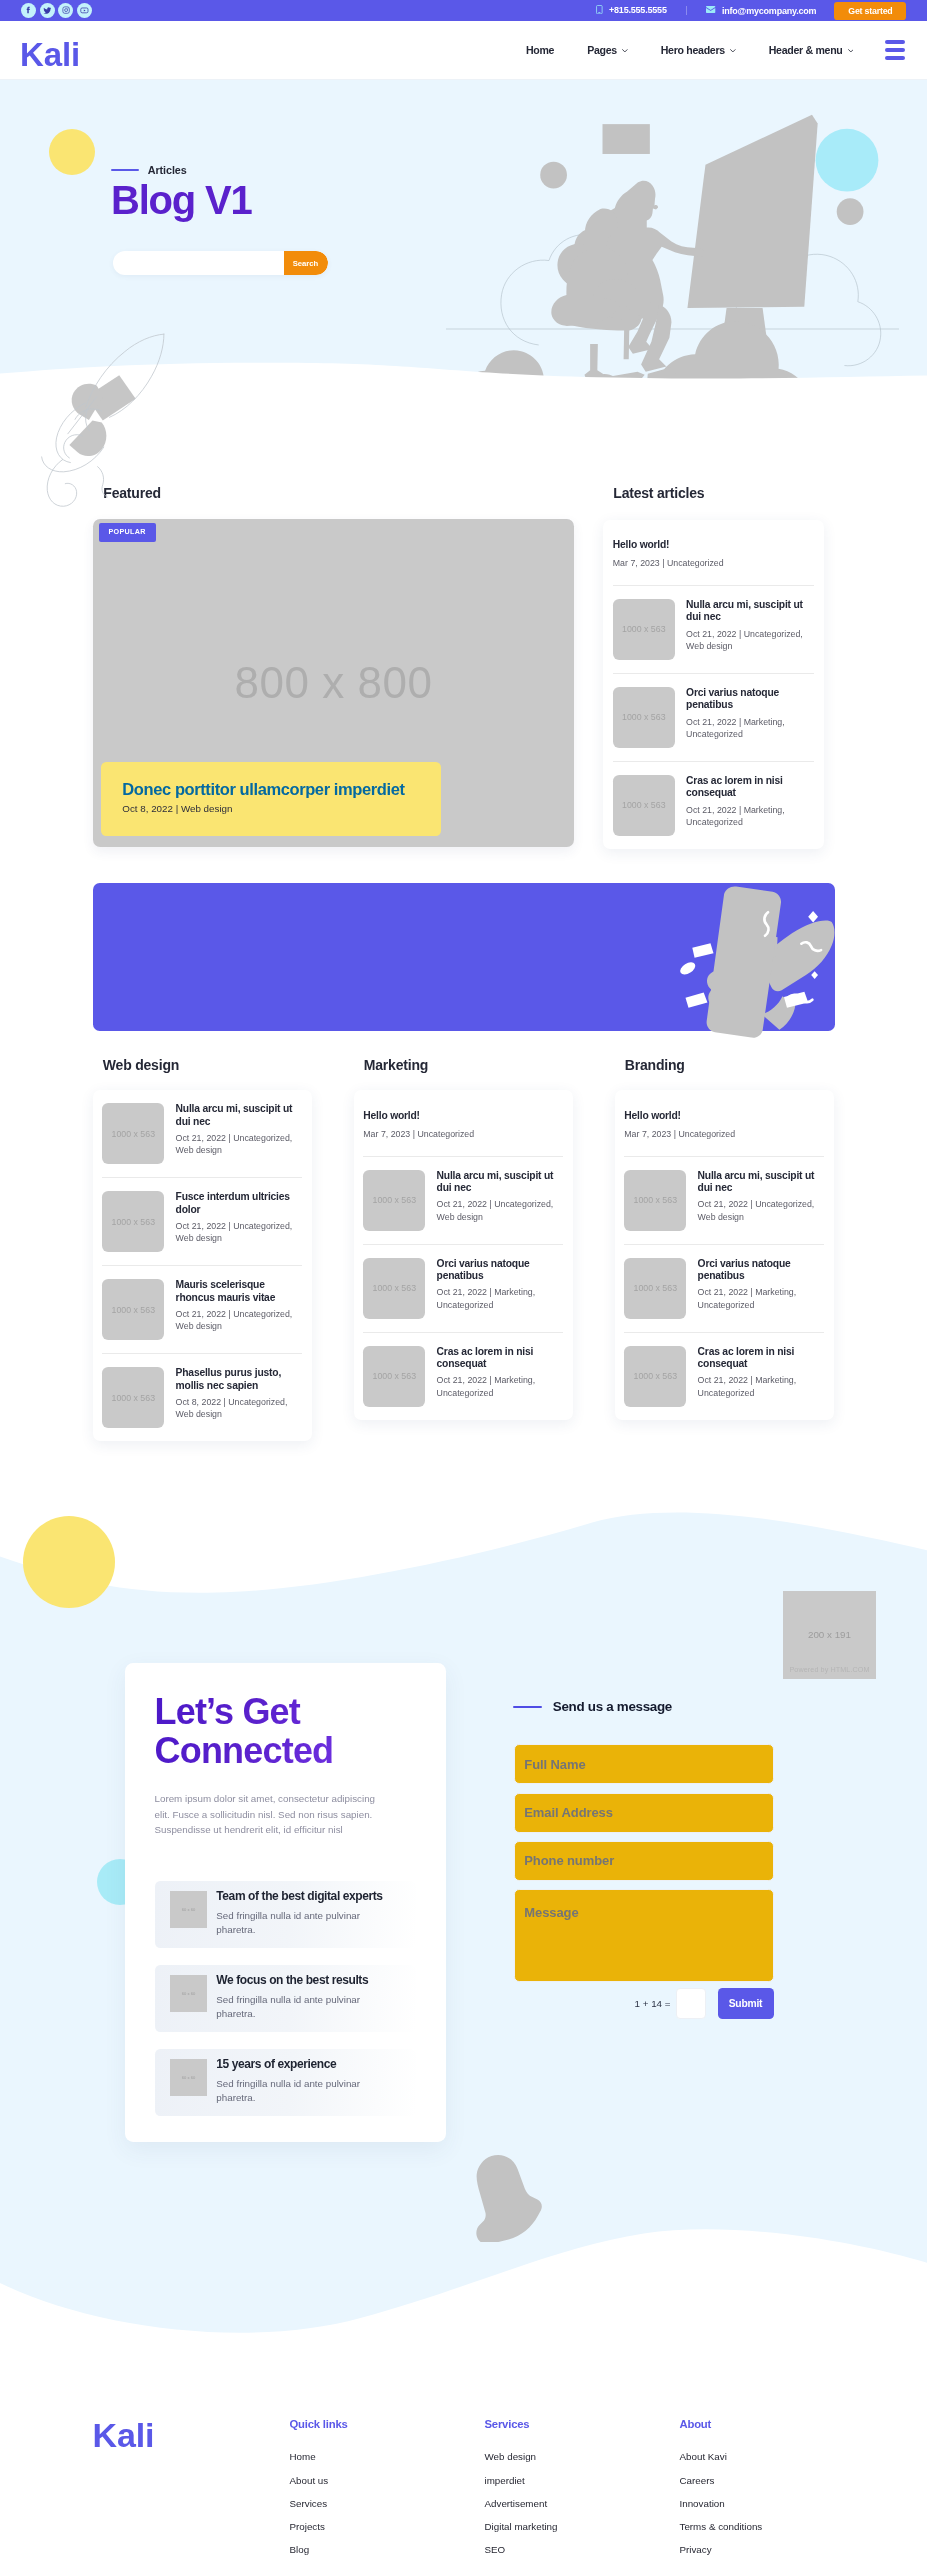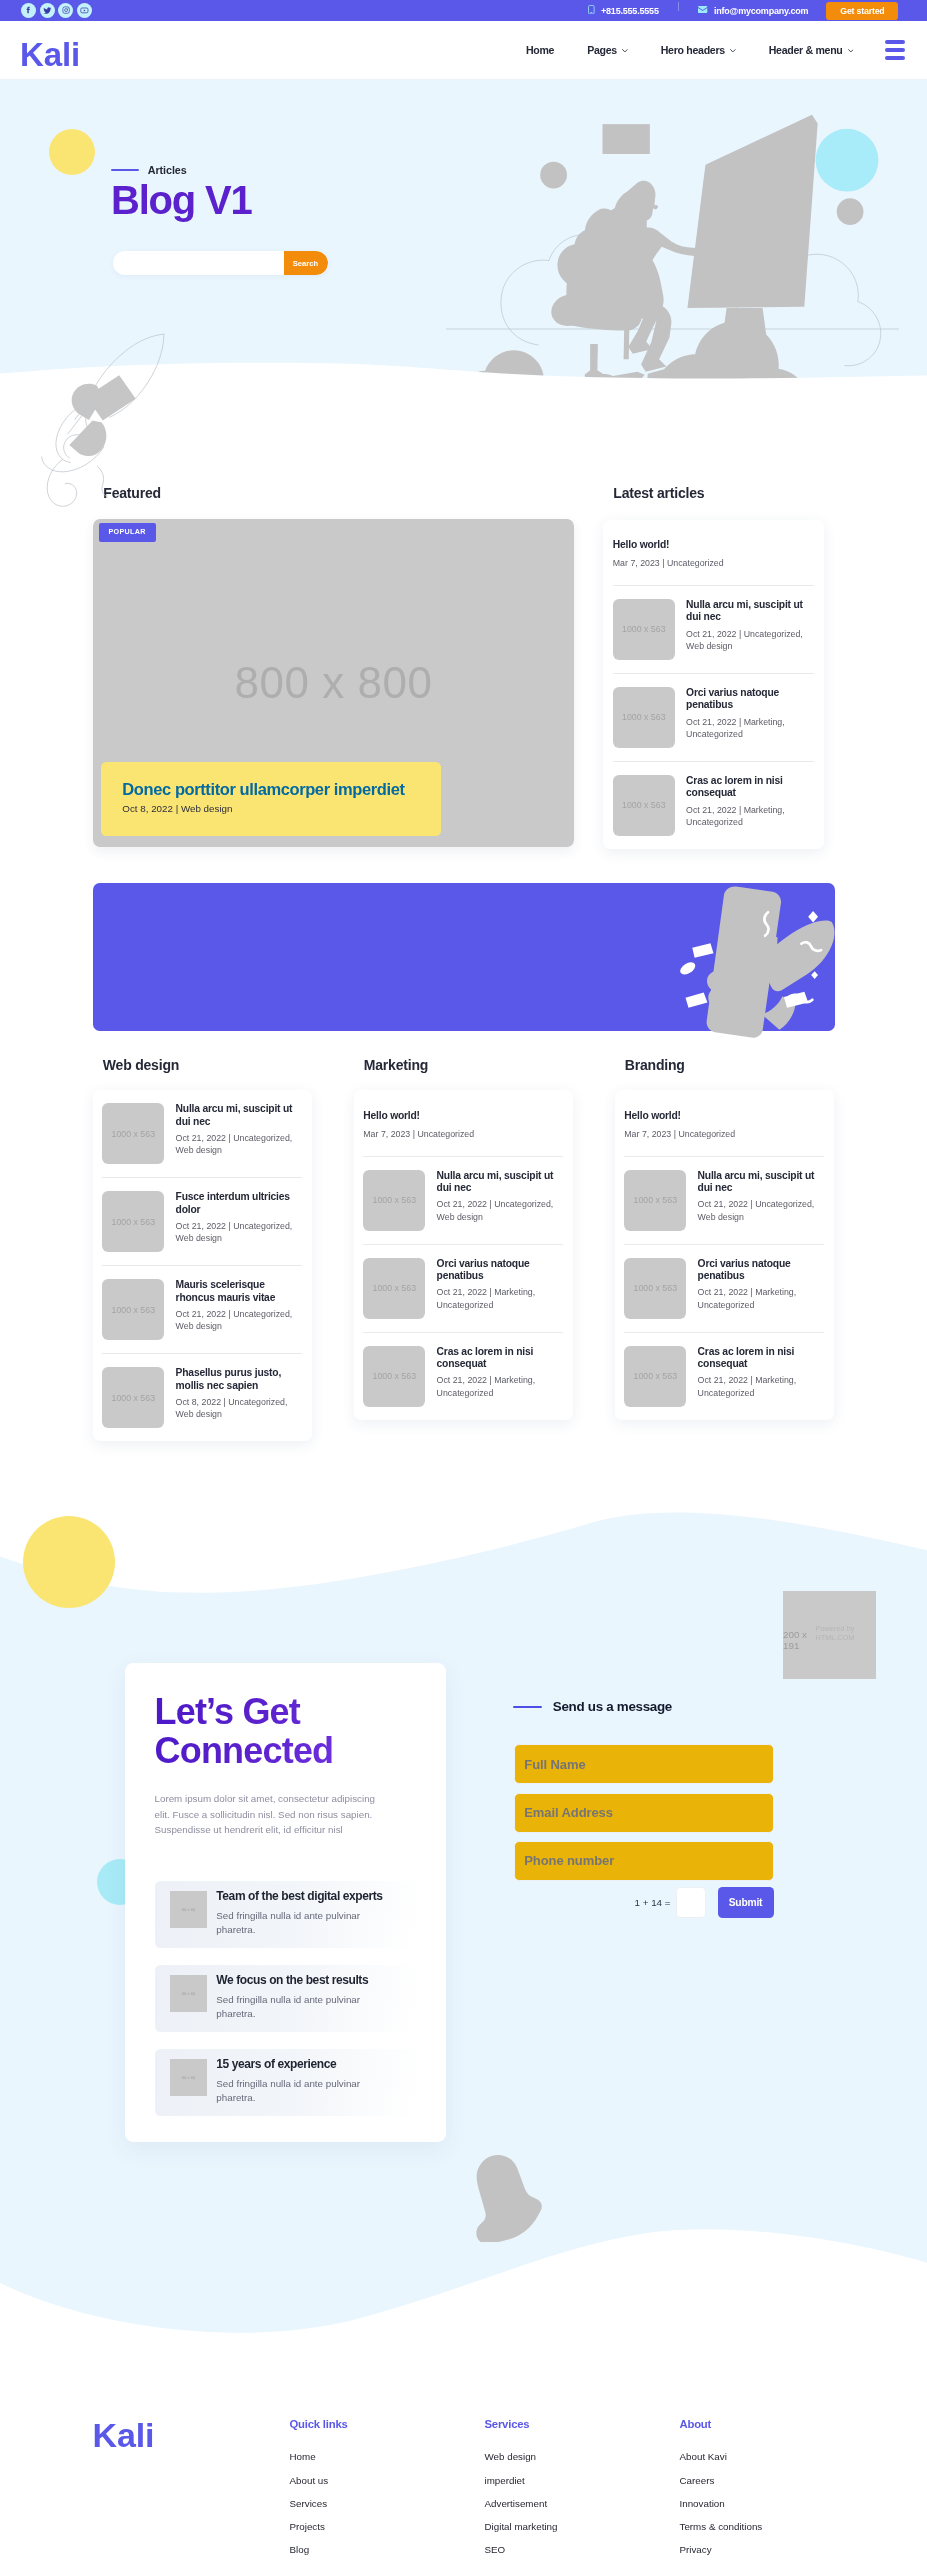--- a/index.html
+++ b/index.html
@@ -7,21 +7,21 @@
 a{text-decoration:none;color:inherit}
 body{width:927px;font-family:"Liberation Sans",sans-serif;background:#fff;color:#252836;-webkit-font-smoothing:antialiased;overflow-x:hidden}
 .page{width:927px;position:relative;overflow:hidden}
 .container{width:742px;margin:0 auto;position:relative}
 
 
 .topbar{height:21px;background:#5A58E8;display:flex;align-items:center;position:relative;z-index:20}
 .topbar .social{display:flex;gap:3.6px;margin-left:21px}
 .soc{width:15px;height:15px;border-radius:50%;background:#C4F2FB;display:flex;align-items:center;justify-content:center}
 .soc svg{display:block}
-.topbar .right{margin-left:auto;display:flex;gap:0;padding-right:8px}
+.topbar .right{margin-left:auto;display:flex;align-items:center;gap:0;padding-right:0}
 .tb-item{display:flex;align-items:center;gap:6.2px;color:#fff;font-size:9px;font-weight:700;letter-spacing:-0.2px}
 .tb-sep{width:0.5px;height:9.8px;background:#8B8AEF;margin:0 19.6px}
 .tb-cta{margin-left:18px;background:#F28C0A;color:#fff;font-size:8.8px;font-weight:700;letter-spacing:-0.2px;border-radius:3.1px;width:72px;height:18px;margin-right:20.6px;border:none;cursor:pointer;font-family:inherit}
 
 
 .header{height:59px;background:#fff;display:flex;align-items:center;position:relative;z-index:20;border-bottom:0.5px solid #EDF2F7}
 .logo{font-size:33px;font-weight:700;color:#5A58E8;letter-spacing:-0.1px;margin-left:20px;line-height:1;position:relative;top:4.6px;font-family:"Liberation Sans",sans-serif}
 .nav{margin-left:auto;display:flex;align-items:center;gap:0}
 .nav a{display:flex;align-items:center;gap:5.2px;color:#252836;font-size:10.6px;font-weight:700;letter-spacing:-0.3px;text-decoration:none;padding:0 16.5px}
 .caret{width:5.7px;height:3.6px;display:block;margin-top:1px}
@@ -80,21 +80,21 @@
 .cols{display:flex;gap:42px;margin-top:26px;padding-bottom:63px}
 .col{width:219px}
 .col-card{margin-top:17.5px;background:#fff;border-radius:7.2px;box-shadow:0 3.1px 13.4px rgba(40,60,110,.08);padding:0 9.8px}
 
 
 .contact{position:relative;background:#fff;padding-bottom:0}
 .contact-bg{position:absolute;left:0;top:0;width:927px;height:882px;z-index:0}
 .contact-inner{position:relative;z-index:3;width:742px;margin:0 auto}
 .c-yellow{position:absolute;left:10.3px;top:1506px;width:47px;height:47px;border-radius:50%;background:#FAE572;z-index:2}
 .c-cyan{position:absolute;left:95px;top:1967px;width:37px;height:37px;border-radius:50%;background:#A8EBF7;z-index:2}
-.ph200{background:#C9C9C9;z-index:2;display:flex;flex-direction:row;align-items:center;justify-content:flex-end;padding-bottom:2.1px}
+.ph200{background:#C9C9C9;z-index:2;display:flex;flex-direction:column;align-items:center;justify-content:flex-end;padding-bottom:2.1px}
 .ph200 span{color:#9D9D9D;font-size:9.8px;margin-bottom:auto;margin-top:38px}
 .ph200 small{color:#B5B5B5;font-size:7.2px;letter-spacing:0.1px;margin-bottom:3.1px}
 .left-card{position:absolute;left:32px;top:159px;width:321px;background:#fff;border-radius:8.2px;box-shadow:0 7.2px 23px rgba(50,70,120,.07);padding:30px 30px 26px;z-index:4}
 .left-card h2{font-size:36px;line-height:1.07;font-weight:700;letter-spacing:-0.8px;background:linear-gradient(112deg,#4B18C8 0%,#5A21CC 38%,#6D2FDF 72%,#7B3AEE 100%);-webkit-background-clip:text;background-clip:text;-webkit-text-fill-color:transparent;color:#5A21CC}
 .left-card .lead{margin-top:21px;font-size:9.8px;line-height:1.58;color:#8E8EA0;font-weight:400;width:232px}
 .feat-item{margin-top:16.5px;display:flex;gap:9.3px;background:linear-gradient(95deg,#EDF1F7 0%,#F2F5F9 52%,#FBFCFD 85%,#fff 100%);border-radius:5.2px;padding:10.3px 12.4px 11.3px 15.5px;box-sizing:border-box;align-items:flex-start}
 .feat-item:first-of-type{margin-top:43px}
 .feat-item .fi-img{box-sizing:border-box;width:37px;height:37px;flex:0 0 37px;background:#C9C9C9;display:flex;align-items:center;justify-content:center;color:#A0A0A0;font-size:4.1px;margin-top:0px}
 .feat-item h5{display:block;font-size:12px;font-weight:700;line-height:1.25;color:#1E2331;letter-spacing:-0.4px;margin:-2.1px 0 5.2px;width:171px}
 .feat-item p{display:block;font-size:9.8px;line-height:1.42;color:#66697A;font-weight:400;width:147px}
@@ -503,20 +503,21 @@
           </div>
     </div>
     <form class="form-wrap">
       <div class="form-head">
         <span class="dash"></span>
         <span>Send us a message</span>
       </div>
       <input class="fld" type="text" placeholder="Full Name" style="">
       <input class="fld" type="text" placeholder="Email Address" style="">
       <input class="fld" type="text" placeholder="Phone number" style="">
+      <textarea class="fld" placeholder="Message" style=""></textarea>
       <div class="cap-row">
         <span class="cl">1 + 14 =</span>
         <input class="cap-in" type="text" value="" style="">
         <button class="sub-btn" type="submit">Submit</button>
       </div>
     </form>
   </div>
 </div>
 
 <div class="footer">

